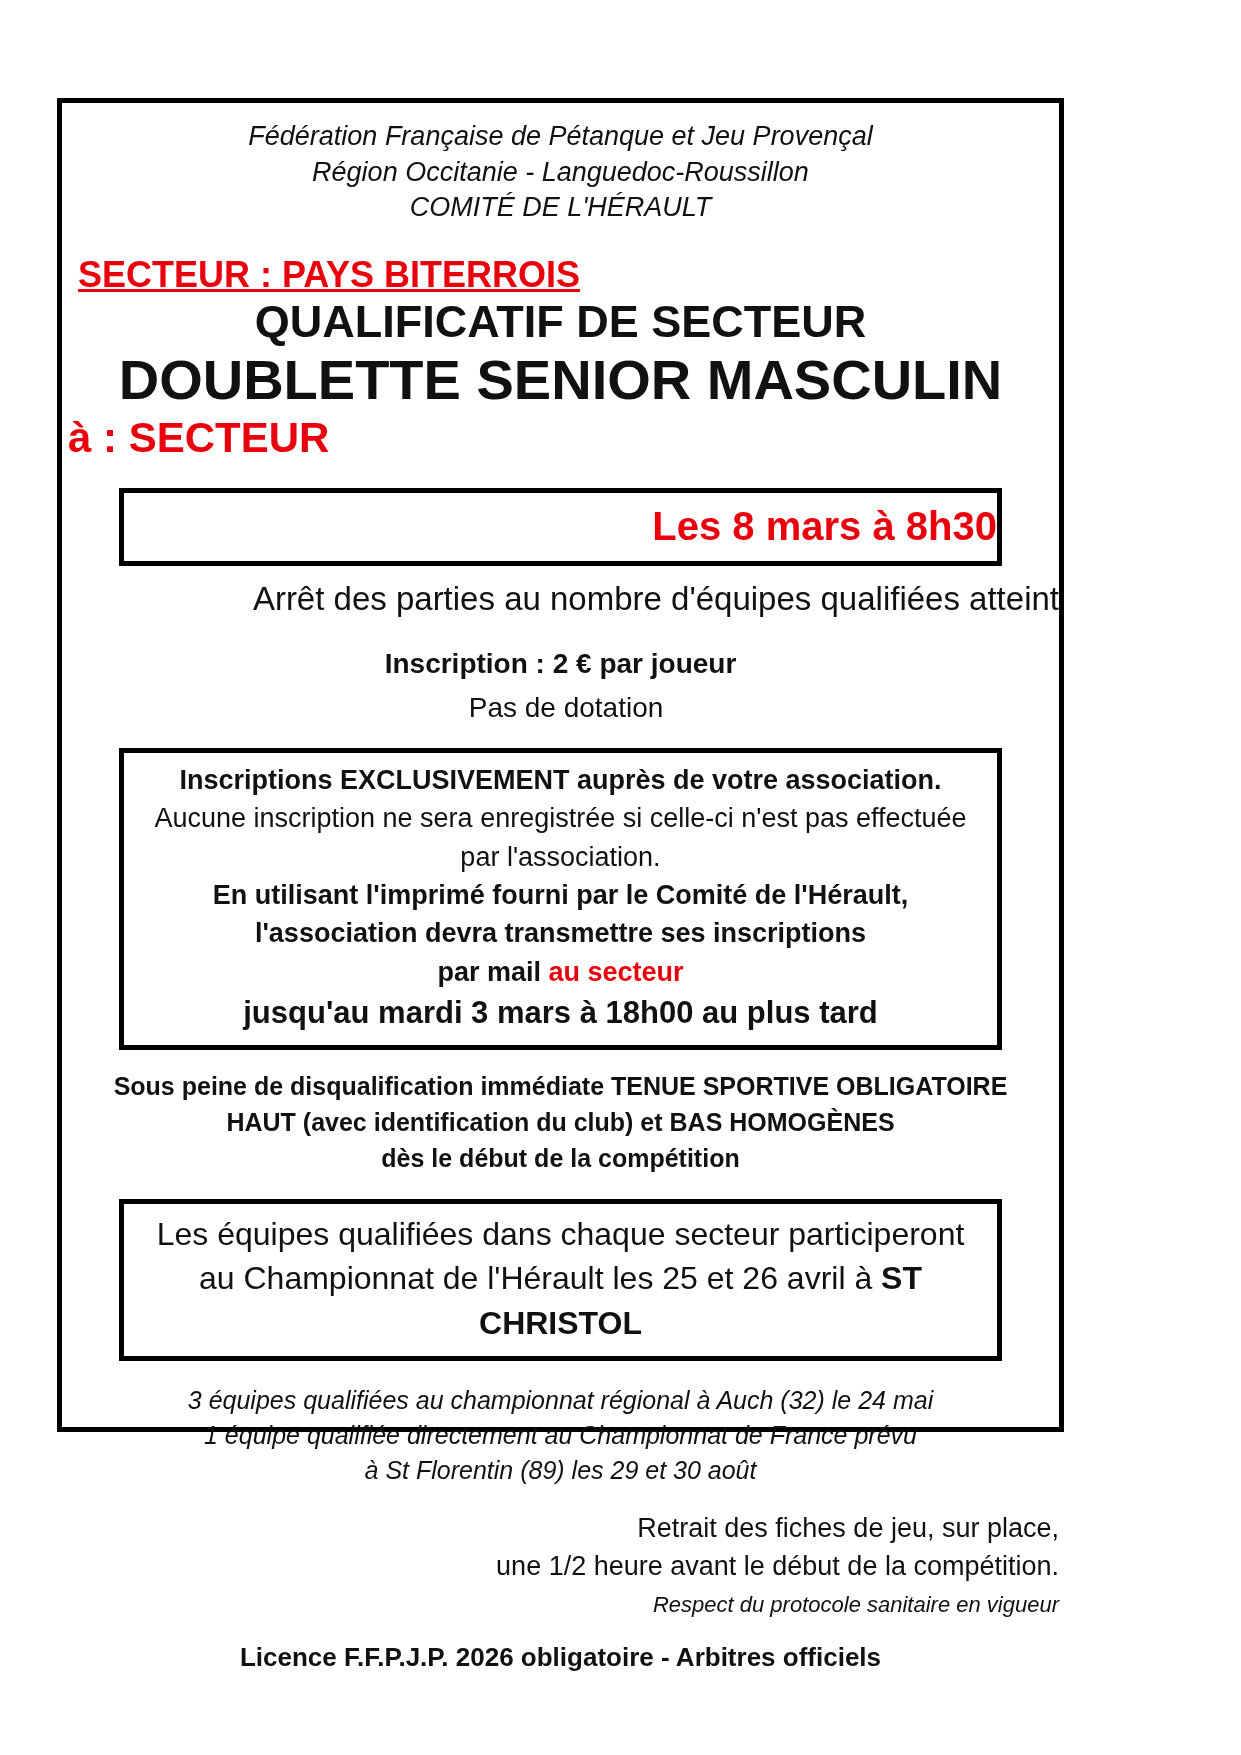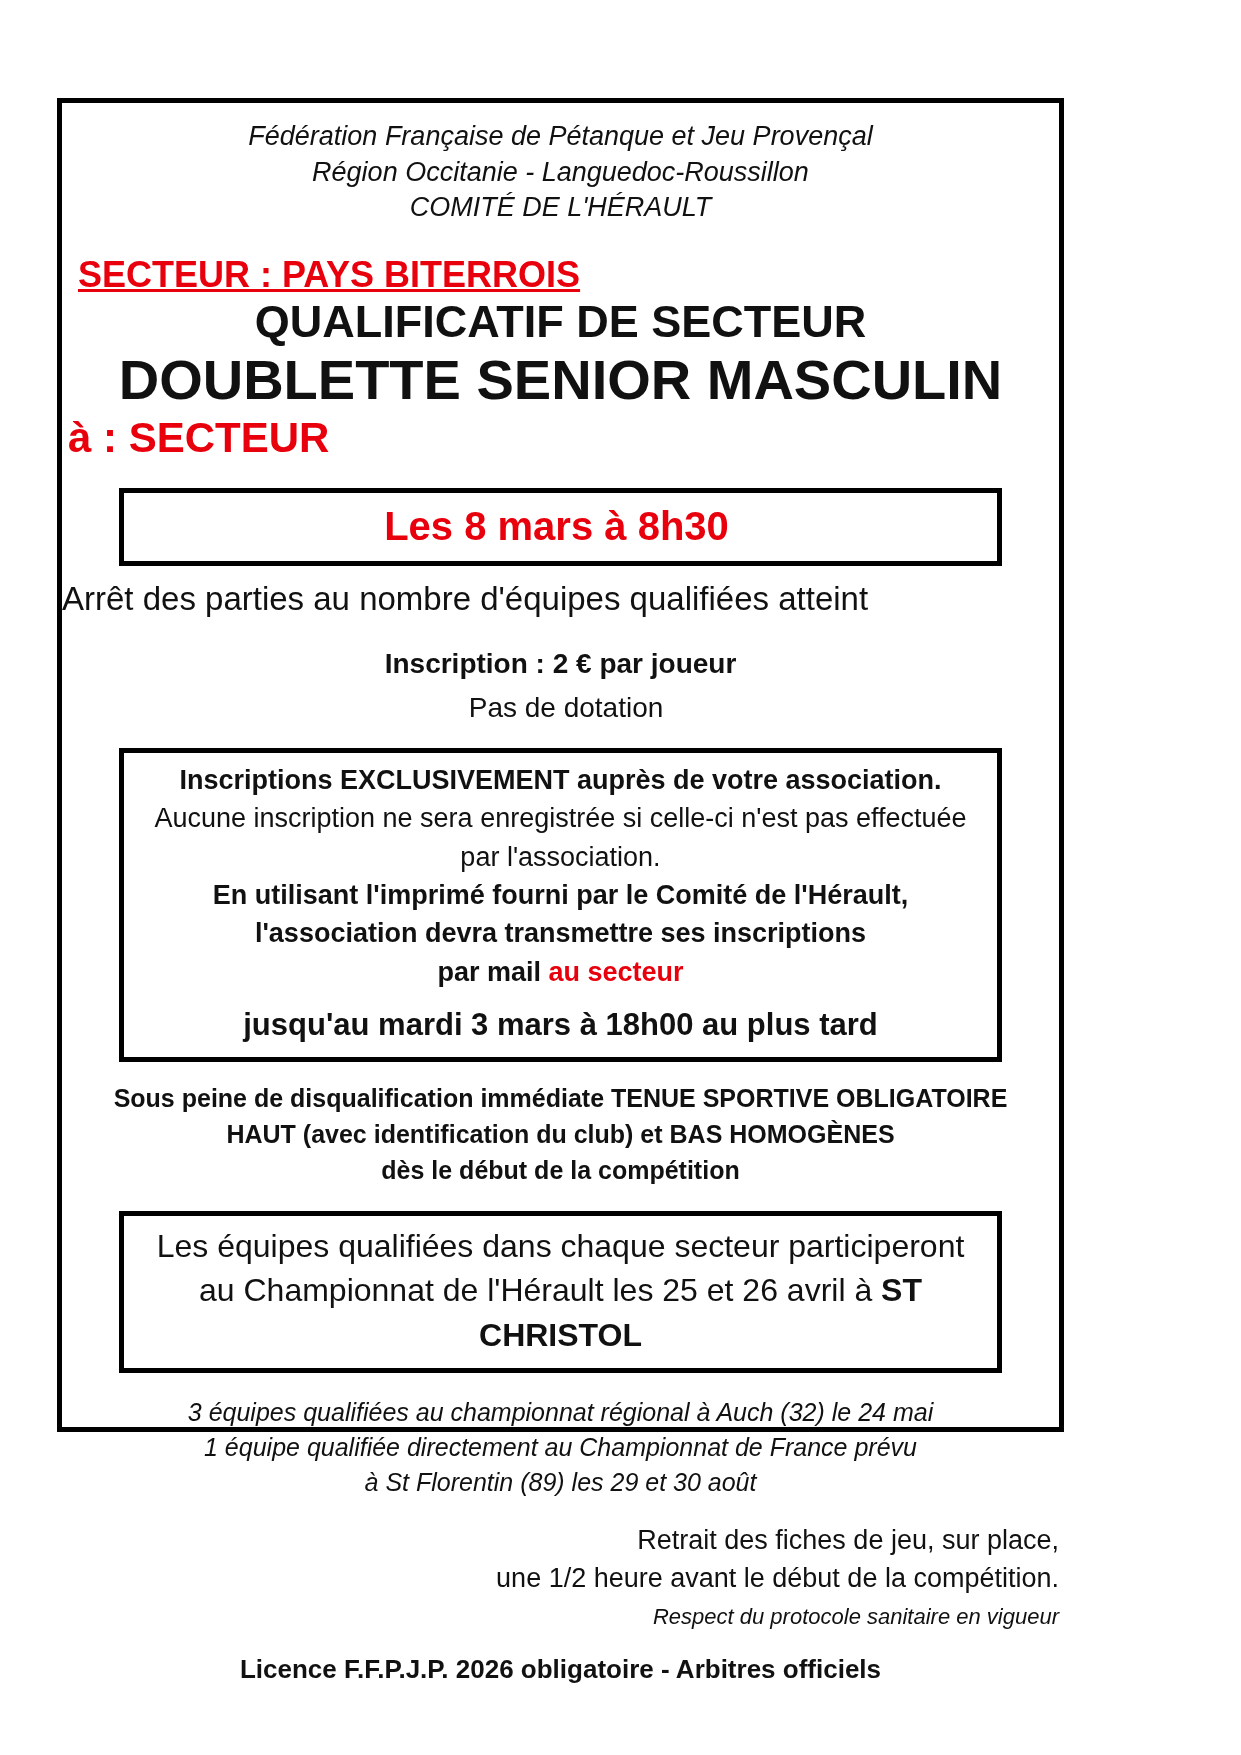--- a/index.html
+++ b/index.html
@@ -62,31 +62,31 @@
   .format-line {
     text-align: center;
     font-size: 31px;
     margin-top: 16px;
     color: #111111;
   }
 
   .date-box {
     margin: 26px 57px 0 57px;
     border: 5px solid #000000;
-    text-align: center;
-    padding: 11px 8px 12px 0;
+    text-align: right;
+    padding: 11px 0 12px 0;
   }
   .date-box .date-text {
     font-size: 40px;
     font-weight: bold;
     color: var(--accent-red, #e8000d);
   }
 
   .stop-line {
-    text-align: left;
+    text-align: right;
     font-size: 33px;
     margin-top: 14px;
     color: #111111;
   }
 
   .fee-line {
     text-align: center;
     font-size: 28px;
     font-weight: bold;
     margin-top: 30px;
@@ -103,21 +103,21 @@
 
   .reg-box {
     margin: 24px 57px 0 57px;
     border: 5px solid #000000;
     text-align: center;
     padding: 8px 12px 10px 12px;
     line-height: 1.42;
   }
   .reg-box .b { font-weight: bold; font-size: 27px; }
   .reg-box .r { font-weight: normal; font-size: 27px; }
-  .reg-box .deadline { font-weight: bold; font-size: 31px; margin-top: 12px; }
+  .reg-box .deadline { font-weight: bold; font-size: 31px; margin-top: 0; }
   .reg-box .red { color: var(--accent-red, #e8000d); font-weight: bold; }
 
   .dress-block {
     text-align: center;
     font-weight: bold;
     font-size: 25px;
     line-height: 1.45;
     margin-top: 18px;
     color: #111111;
   }

